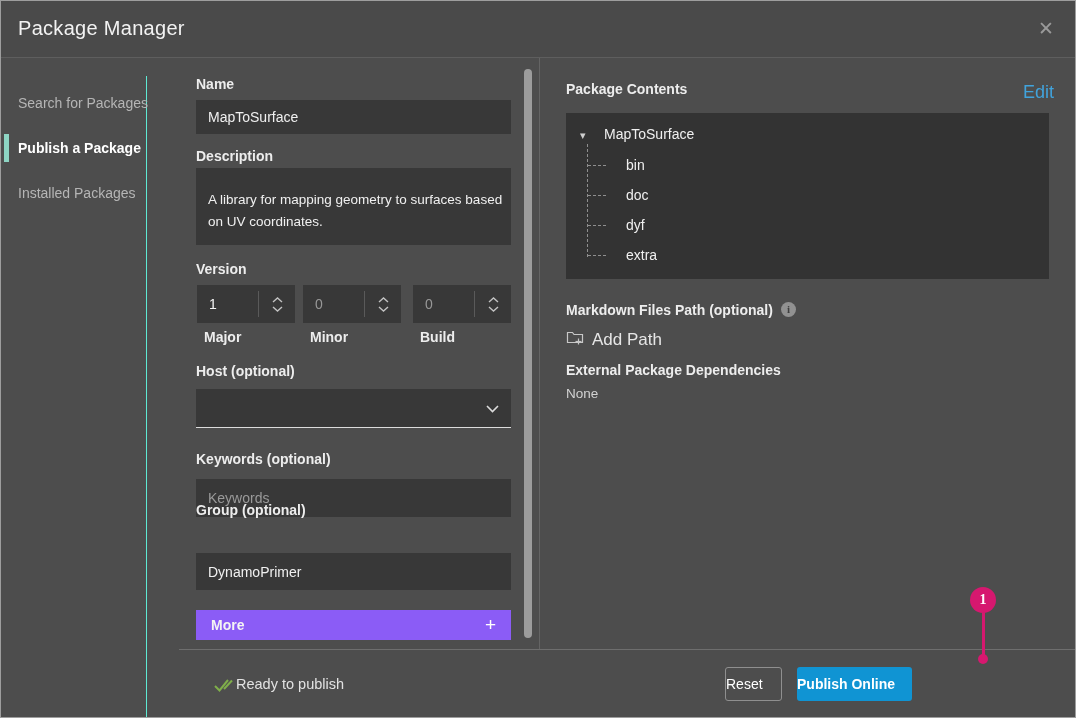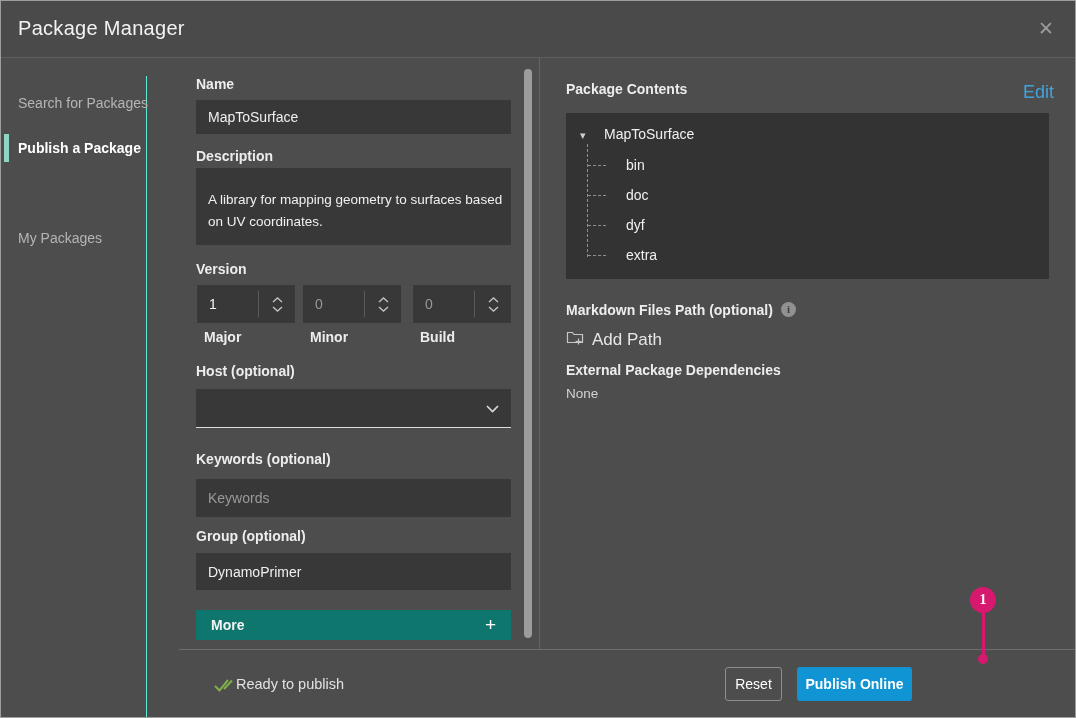--- a/index.html
+++ b/index.html
@@ -37,21 +37,21 @@
     font-size:14px; color:#f5f5f5; }
   .spin .val.muted { color:#989898; }
   .spin .sep { position:absolute; right:36px; top:6px; height:26px; width:1px; background:#5a5a5a; }
   .spin .arrows { position:absolute; right:0; top:0; width:36px; height:38px;
     display:flex; flex-direction:column; align-items:center; justify-content:center; gap:3px; }
   .spin-label { position:absolute; top:328px; font-size:14px; font-weight:700; color:#ededed; }
   .dropdown { position:absolute; left:195px; top:388px; width:315px; height:39px;
     background:#383838; border-bottom:1px solid #dcdcdc; }
   .dropdown svg { position:absolute; right:12px; top:16px; }
   .more-btn { position:absolute; left:195px; top:609px; width:315px; height:30px;
-    background:#0f766e; color:#f4f4f4; font-size:14px; font-weight:600;
+    background:#8b5cf6; color:#f4f4f4; font-size:14px; font-weight:600;
     display:flex; align-items:center; padding:0 15px; cursor:default; }
   .more-btn .plus { margin-left:auto; font-size:19px; font-weight:400; color:#fff; }
   .scrollbar { position:absolute; left:523px; top:68px; width:8px; height:569px;
     background:#9c9c9c; border-radius:4px; }
   .vdivider2 { position:absolute; left:538px; top:57px; width:1px; height:591px; background:#646464; }
   
   .rp-label { position:absolute; font-size:14px; font-weight:700; color:#ededed; }
   .edit-link { position:absolute; left:1022px; top:81px; font-size:18px; color:#41a3dc; cursor:pointer;text-align:right; }
   .tree-box { position:absolute; left:565px; top:112px; width:483px; height:166px; background:#333333; }
   .tree-row { position:absolute; font-size:14px; color:#f0f0f0; }
@@ -61,21 +61,21 @@
   .tree-hline { position:absolute; left:22px; width:18px; height:1px; border-top:1px dashed #8f8f8f; }
   .info-badge { position:absolute; left:780px; top:301px; width:15px; height:15px;
     border-radius:50%; background:#919191; color:#3e3e3e; font-size:11px; font-weight:700;
     text-align:center; line-height:15px; font-family:"Liberation Serif", serif; }
   .addpath-label { position:absolute; left:591px; top:329px; font-size:17px; color:#e6e6e6; cursor:pointer; }
   .none-text { position:absolute; left:565px; top:385px; font-size:13.5px; color:#d2d2d2; }
   
   .footer-line { position:absolute; left:178px; top:648px; width:898px; height:1px; background:#6e6e6e; }
   .status-text { position:absolute; left:235px; top:675px; font-size:14.5px; color:#e2e2e2; }
   .btn { position:absolute; top:666px; height:34px; border-radius:3px; font-size:14px;
-    display:flex; align-items:center; justify-content:center; cursor:pointer;
+    display:flex; align-items:center; justify-content:flex-start; cursor:pointer;
     font-family:"Liberation Sans", sans-serif; }
   .btn-reset { left:724px; width:57px; background:transparent; border:1px solid #8f8f8f; color:#ffffff; }
   .btn-blue { background:var(--accent-blue); border:none; color:#ffffff; font-weight:600; }
   .btn-online { left:796px; width:115px; }
   .btn-locally { left:926px; width:117px; }
   
   .anno-circle { position:absolute; left:969px; top:586px; width:26px; height:26px;
     border-radius:50%; background:var(--accent-pink); color:#fff; font-size:14px; font-weight:700;
     display:flex; align-items:center; justify-content:center; z-index:5;
     font-family:"Liberation Serif", serif; }
@@ -94,22 +94,22 @@
     <div class="close">✕</div>
   </div>
 
   <div class="sidebar">
     <div class="side-item" style="top:13px">
       <span>Search for Packages</span>
     </div>
     <div class="side-item active" style="top:58px">
       <span>Publish a Package</span>
     </div>
-    <div class="side-item" style="top:148px">
-      <span>My Packages</span>
+    <div class="side-item" style="top:103px">
+      <span>Installed Packages</span>
     </div>
   </div>
 
   <div class="form-label" style="top:75px">Name</div>
   <div class="field" style="top:99px; height:34px">
     <span>MapToSurface</span>
   </div>
 
   <div class="form-label" style="top:147px">Description</div>
   <div class="desc-box">
@@ -163,21 +163,21 @@
     <svg width="13" height="8">
         <polyline points="1,1 6.5,6.5 12,1" fill="none" stroke="#dcdcdc" stroke-width="1.6"></polyline>
       </svg>
   </div>
 
   <div class="form-label" style="top:450px">Keywords (optional)</div>
   <div class="field" style="top:478px; height:38px">
     <span class="placeholder">Keywords</span>
   </div>
 
-  <div class="form-label" style="top:527px">Group (optional)</div>
+  <div class="form-label" style="top:501px">Group (optional)</div>
   <div class="field" style="top:552px; height:37px">
     <span>DynamoPrimer</span>
   </div>
 
   <div class="more-btn">
     <span>More</span>
     <span class="plus">+</span>
   </div>
 
   <div class="scrollbar"></div>

